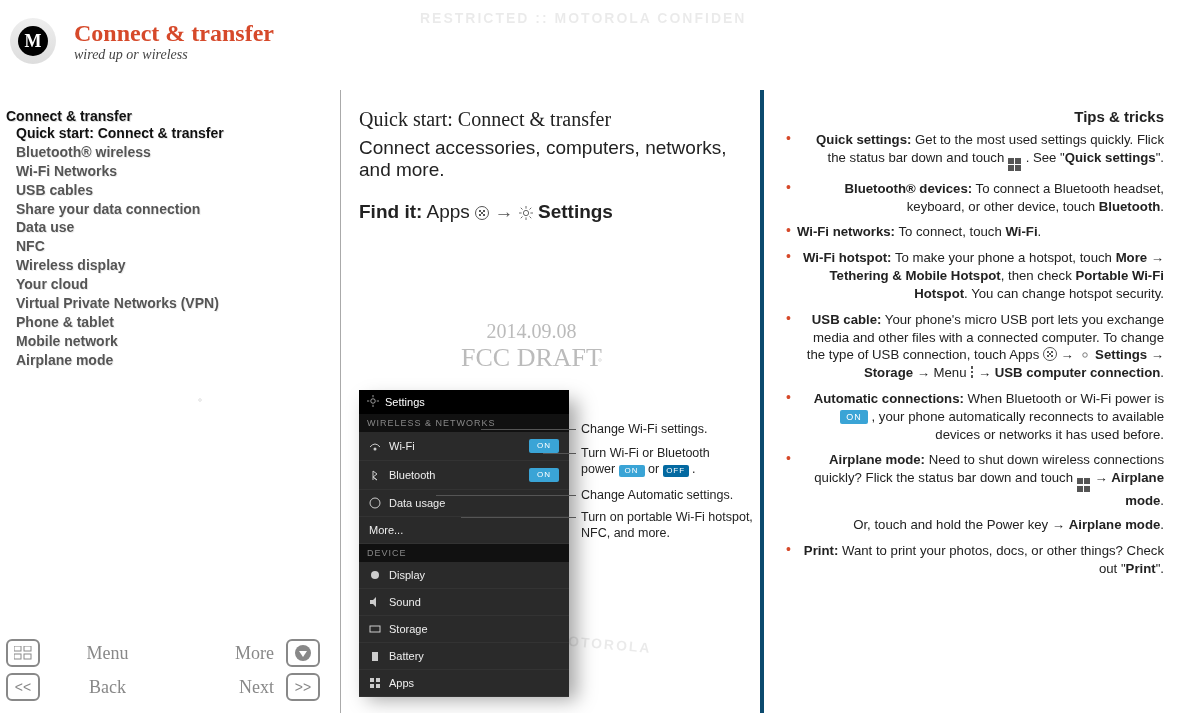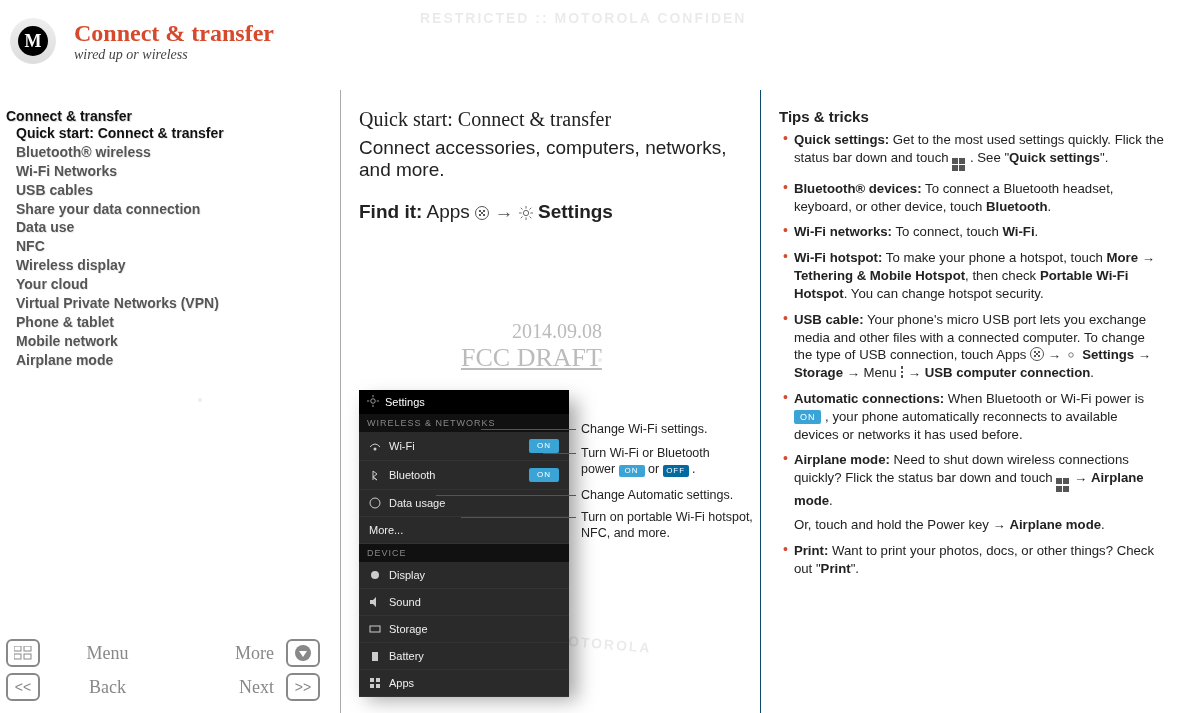--- a/index.html
+++ b/index.html
@@ -65,21 +65,21 @@
     font-family:Georgia, 'Times New Roman', serif;
   }
   
   .cols {
     display:flex;
     position:absolute;
     top:90px; left:0; right:0; bottom:0;
   }
   .col-left  { width:340px; padding:18px 10px 0 6px; position:relative;}
   .col-mid   { width:420px; padding:18px 10px 0 18px; border-left:1px solid #aaa; position:relative;}
-  .col-right { flex:1;       padding:18px 14px 0 18px; border-left:1px solid #0c4a6e;}
+  .col-right { flex:1;       padding:18px 14px 0 18px; border-left:4px solid #0c4a6e;text-align:right;}
   
   .toc h3 { font-size:14px; font-weight:bold; color:#111; text-shadow:1px 1px 0 #ddd;}
   .toc a {
     display:block; text-decoration:none;
     font-weight:bold; color:#555;
     text-shadow:1px 1px 0 #eee;
     font-size:14px; line-height:1.35;
     padding-left:10px;
   }
   .toc a.active { color:#111; }
@@ -102,25 +102,25 @@
       radial-gradient(circle at 75% 25%, #555 0 1px, transparent 1px),
       radial-gradient(circle at 25% 75%, #555 0 1px, transparent 1px),
       radial-gradient(circle at 75% 75%, #555 0 1px, transparent 1px),
       radial-gradient(circle at 50% 50%, #555 0 1px, transparent 1px);
   }
   .icon-gear {
     display:inline-block;width:14px;height:14px;vertical-align:-2px;
   }
   .arrow{color:#555;}
   .draft {
-    position:absolute; top:230px; left:120px; text-align:right;
+    position:absolute; top:230px; left:120px; text-align:center;
     color:#bbb; font-family:Georgia,serif; pointer-events:none;
   }
   .draft .d1{font-size:20px;}
-  .draft .d2{font-size:26px;text-decoration:underline;}
+  .draft .d2{font-size:26px;}
   
   .phone {
     position:absolute; left:18px; top:300px;
     width:210px; height:300px;
     background:#222; color:#ddd;
     box-shadow:8px 10px 18px rgba(0,0,0,0.35);
     font-size:11px;
   }
   .phone .bar{background:#000;color:#fff;font-size:11px;padding:5px 8px;display:flex;align-items:center;gap:6px;}
   .phone .sec{background:#111;color:#888;font-size:9px;letter-spacing:1px;padding:4px 8px;}

